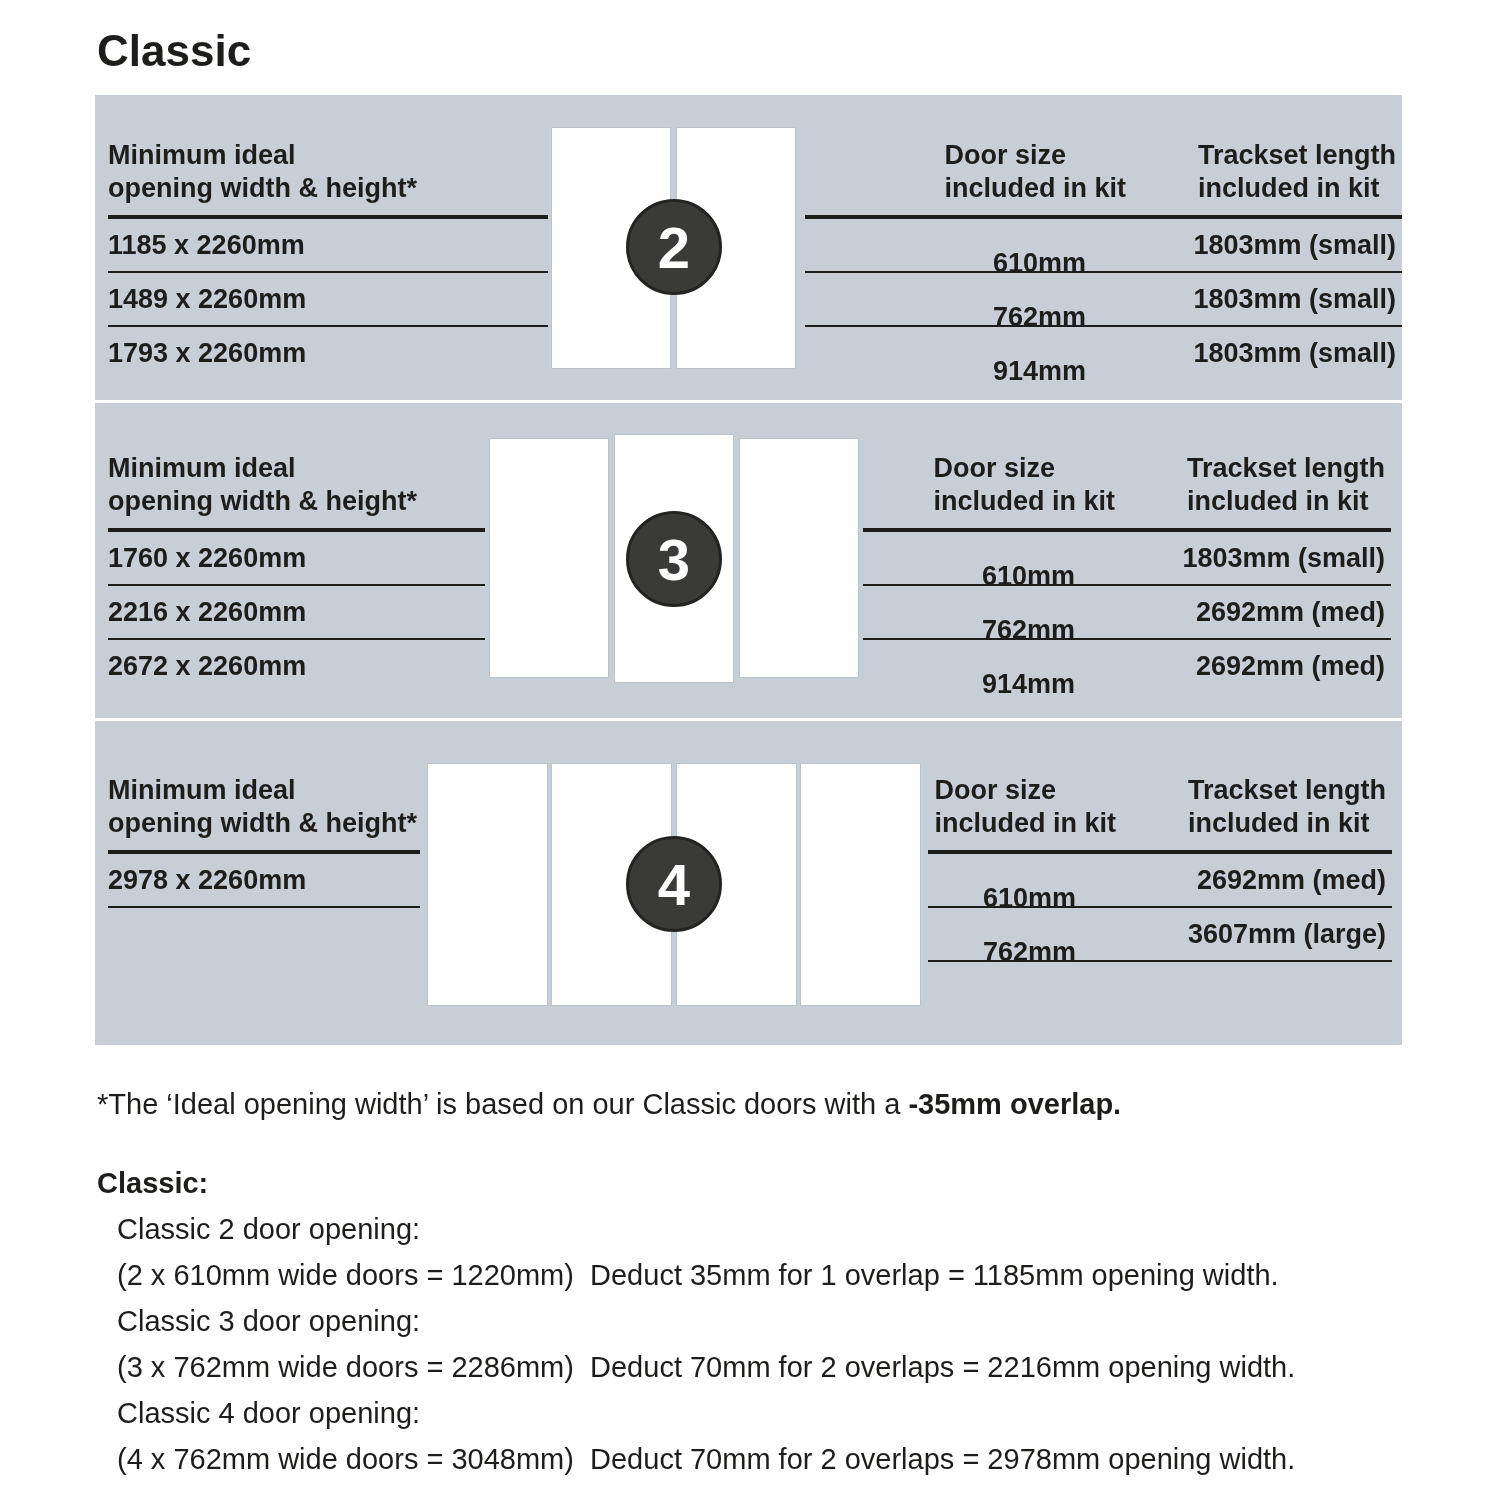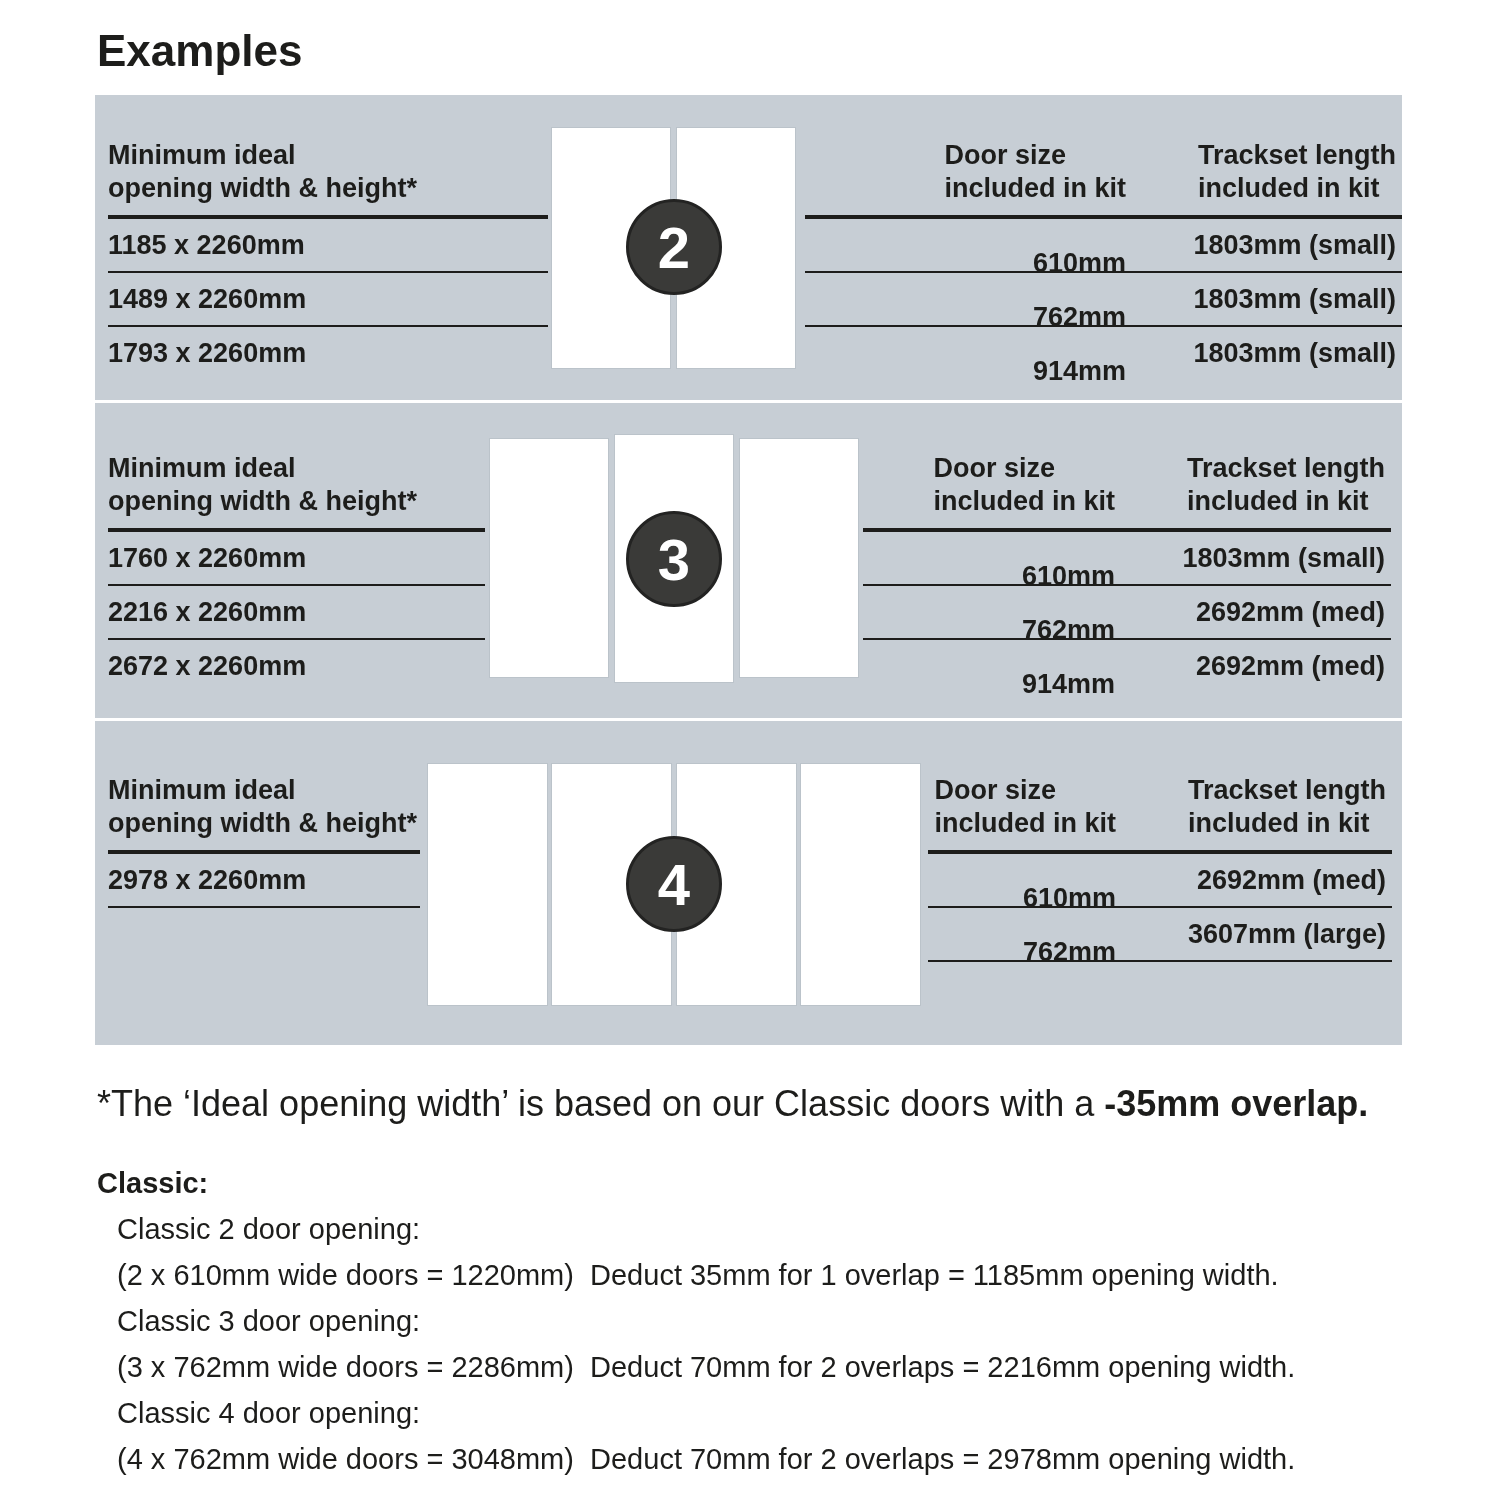--- a/index.html
+++ b/index.html
@@ -48,20 +48,21 @@
   .rt-header {
     box-sizing:border-box; height:84px; padding-bottom:10px;
     border-bottom:4px solid #1d1d1b;
     display:flex; align-items:flex-end;
     font-size:27px; font-weight:700; line-height:33px;
   }
   .rrow {
     height:52px; display:flex; align-items:center;
     font-size:27px; font-weight:700;
     border-bottom:2px solid #1d1d1b;
+    gap:40px;
   }
   .rrow.no-line { border-bottom:none; }
   .cell.c1 { flex:1; text-align:right;margin-top:36px; }
   .cell.c2 { box-sizing:border-box; width:276px; text-align:right; padding-right:6px; }
   .hdr-block { display:inline-block; text-align:left; }
 
   
   .door {
     position:absolute; background:#ffffff;
     box-shadow:0 0 0 1px rgba(90,100,110,0.10);
@@ -82,31 +83,31 @@
     background:#3a3a38; border:3px solid #232322;
     color:#ffffff; font-size:58px; font-weight:700;
     display:flex; align-items:center; justify-content:center;
   }
   .panel-1 .badge { left:531px; top:104px; }
   .panel-2 .badge { left:531px; top:108px; }
   .panel-3 .badge { left:531px; top:115px; }
 
   
   .bottom { position:absolute; left:97px; top:1085px; width:1330px; }
-  .footnote { font-size:36px; line-height:38px; font-weight:400; }
+  .footnote { font-size:29px; line-height:38px; font-weight:400; }
   .footnote .bold { font-weight:700; }
   .examples-heading { margin-top:37px; font-size:29px; font-weight:700; line-height:46px; }
   .example-line { font-size:29px; font-weight:400; line-height:46px; white-space:pre-wrap;margin-left:20px; }
 </style>
 </head>
 <body>
 
 <div class="page">
 
-  <div class="title">Examples</div>
+  <div class="title">Classic</div>
 
   <div class="panels">
 
     <section class="panel panel-1">
       <div class="left-table">
         <div class="tbl-header">
           <span>Minimum ideal</span>
           <span>opening width &amp; height*</span>
         </div>
         <div class="lrow">1185 x 2260mm</div>

